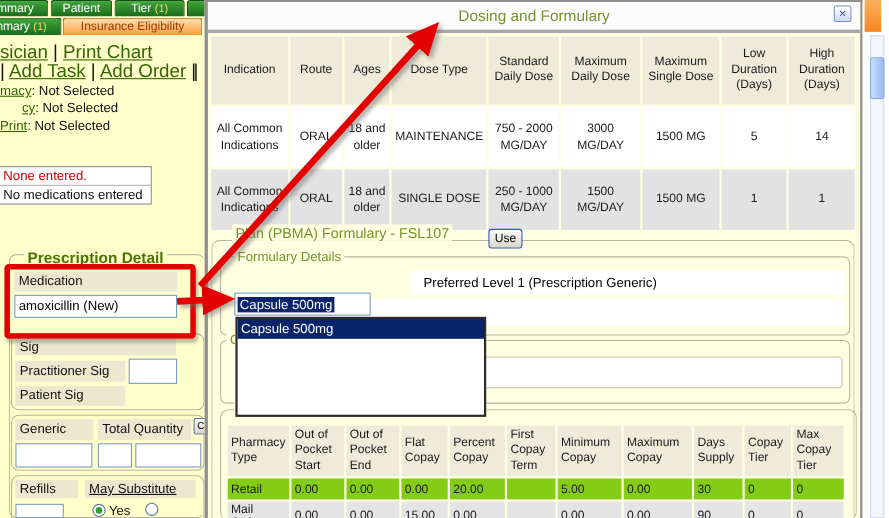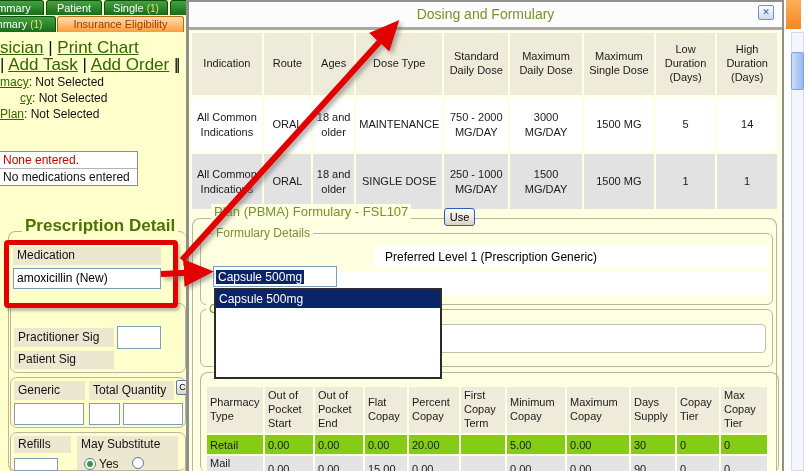--- a/index.html
+++ b/index.html
@@ -15,22 +15,22 @@
               border-radius:3px 3px 0 0;background:linear-gradient(#FFDFB0,#FB9E3A);
               color:#9C3A00;font-size:11px;line-height:15px;text-align:center;box-sizing:border-box;}
   .toolbar-line{position:absolute;left:0;font-size:17px;color:#111;white-space:nowrap;}
   .lnk{color:#336600;text-decoration:underline;cursor:pointer;}
   .sel-line{position:absolute;left:0;font-size:12px;color:#111;white-space:nowrap;}
   .alert-box{position:absolute;left:-8px;top:151px;width:144px;background:#fff;
              border:1px solid #8E8E8E;font-size:12px;}
   .alert-box .r1{color:#CC0000;padding:1px 0 1px 10px;border-bottom:1px solid #B4B4B4;}
   .alert-box .r2{color:#111;padding:1px 0 1px 10px;}
   .grp{position:absolute;border:1px solid #B9B5A0;border-radius:7px;box-sizing:border-box;}
-  .legend-bold{position:absolute;font-size:17px;font-weight:bold;color:#4A7400;
-               background:#FFFFCC;padding:0 3px;white-space:nowrap;}
+  .legend-bold{position:absolute;font-size:14px;font-weight:bold;color:#4A7400;
+               background:#FFFFCC;padding:0 3px;white-space:nowrap;margin-top:10px;}
   .lbl-bar{position:absolute;background:#ECE8D0;font-size:12px;color:#111;
            line-height:17px;padding-left:4px;box-sizing:border-box;white-space:nowrap;overflow:hidden;}
   .inp{position:absolute;background:#fff;border:1px solid #7F9DB9;box-sizing:border-box;
        font-size:12px;line-height:19px;padding-left:3px;white-space:nowrap;overflow:hidden;}
   .mini-btn{position:absolute;background:linear-gradient(#FDFDFD,#D8D4C8);border:1px solid #5A78A0;
             border-radius:2px;font-size:9px;line-height:12px;text-align:center;box-sizing:border-box;}
   .radio{position:absolute;display:flex;align-items:center;font-size:12px;color:#111;}
   .radio .circ{width:12px;height:12px;border-radius:50%;border:1px solid #5A7A9C;background:#fff;
                margin-right:3px;position:relative;box-sizing:border-box;}
   .radio.sel .circ::after{content:"";position:absolute;left:2px;top:2px;width:6px;height:6px;
@@ -91,61 +91,62 @@
 </style>
 </head>
 <body>
 
 <div class="stage">
 
   <div class="left-panel">
 
     <div class="tab-green" style="left:-16px;top:0;width:60px;"><span>mmary</span></div>
     <div class="tab-green" style="left:46px;top:0;width:56px;"><span>Patient</span></div>
-    <div class="tab-green" style="left:104px;top:0;width:64px;"><span>Single</span> <span class="tab-count">(1)</span></div>
+    <div class="tab-green" style="left:104px;top:0;width:64px;"><span>Tier</span> <span class="tab-count">(1)</span></div>
     <div class="tab-green" style="left:170px;top:0;width:20px;"></div>
 
     <div class="tab-green" style="left:-20px;top:16px;width:76px;height:16px;"><span>mmary</span> <span class="tab-count">(1)</span></div>
     <div class="tab-orange" style="left:57px;top:16px;width:127px;"><span>Insurance Eligibility</span></div>
 
     <div class="toolbar-line" style="top:38px;"><span class="lnk">sician</span> <span>|</span> <span class="lnk">Print Chart</span></div>
     <div class="toolbar-line" style="top:55px;"><span>|</span> <span class="lnk">Add Task</span> <span>|</span> <span class="lnk">Add Order</span> <span>|</span></div>
     <div class="toolbar-line" style="top:55px;left:176px;"><span>|</span></div>
 
     <div class="sel-line" style="top:75px;"><span class="lnk">macy</span><span>: Not Selected</span></div>
     <div class="sel-line" style="top:91px;margin-left:20px;"><span class="lnk">cy</span><span>: Not Selected</span></div>
-    <div class="sel-line" style="top:107px;"><span class="lnk">Plan</span><span>: Not Selected</span></div>
+    <div class="sel-line" style="top:107px;"><span class="lnk">Print</span><span>: Not Selected</span></div>
 
     <div class="alert-box">
       <div class="r1">None entered.</div>
       <div class="r2">No medications entered</div>
     </div>
 
     <div class="grp" style="left:8px;top:231px;width:178px;height:240px;border-right:none;"></div>
     <div class="legend-bold" style="left:22px;top:216px;">Prescription Detail</div>
 
     <div class="lbl-bar" style="left:13px;top:247px;width:148px;height:18px;">Medication</div>
     <div class="inp" style="left:13px;top:268px;width:148px;height:21px;">amoxicillin (New)</div>
 
     <div class="grp" style="left:10px;top:303px;width:176px;height:70px;"></div>
+    <div class="lbl-bar" style="left:14px;top:307px;width:146px;height:16px;">Sig</div>
     <div class="lbl-bar" style="left:14px;top:328px;width:100px;height:19px;line-height:19px;">Practitioner Sig</div>
     <div class="inp" style="left:117px;top:326px;width:44px;height:23px;"></div>
     <div class="lbl-bar" style="left:14px;top:351px;width:100px;height:18px;">Patient Sig</div>
 
     <div class="grp" style="left:10px;top:377px;width:176px;height:51px;"></div>
     <div class="lbl-bar" style="left:14px;top:381px;width:71px;height:19px;line-height:19px;">Generic</div>
     <div class="lbl-bar" style="left:89px;top:381px;width:85px;height:19px;line-height:19px;">Total Quantity</div>
     <div class="mini-btn" style="left:176px;top:380px;width:13px;height:15px;">C</div>
     <div class="inp" style="left:14px;top:403px;width:70px;height:22px;"></div>
     <div class="inp" style="left:89px;top:403px;width:31px;height:22px;"></div>
     <div class="inp" style="left:123px;top:403px;width:60px;height:22px;"></div>
 
     <div class="grp" style="left:10px;top:432px;width:176px;height:45px;"></div>
     <div class="lbl-bar" style="left:14px;top:436px;width:57px;height:17px;">Refills</div>
-    <div class="lbl-bar" style="left:77px;top:436px;width:101px;height:34px;">May Substitute</div>
+    <div class="lbl-bar" style="left:77px;top:436px;width:101px;height:17px;text-decoration:underline;">May Substitute</div>
     <div class="inp" style="left:14px;top:458px;width:44px;height:13px;"></div>
     <div class="radio sel" style="left:84px;top:457px;">
         <span class="circ"></span>
         <span>Yes</span>
       </div>
     <div class="radio" style="left:132px;top:457px;flex-direction:column;">
         <span class="circ"></span>
         <span>No</span>
       </div>
   </div>

